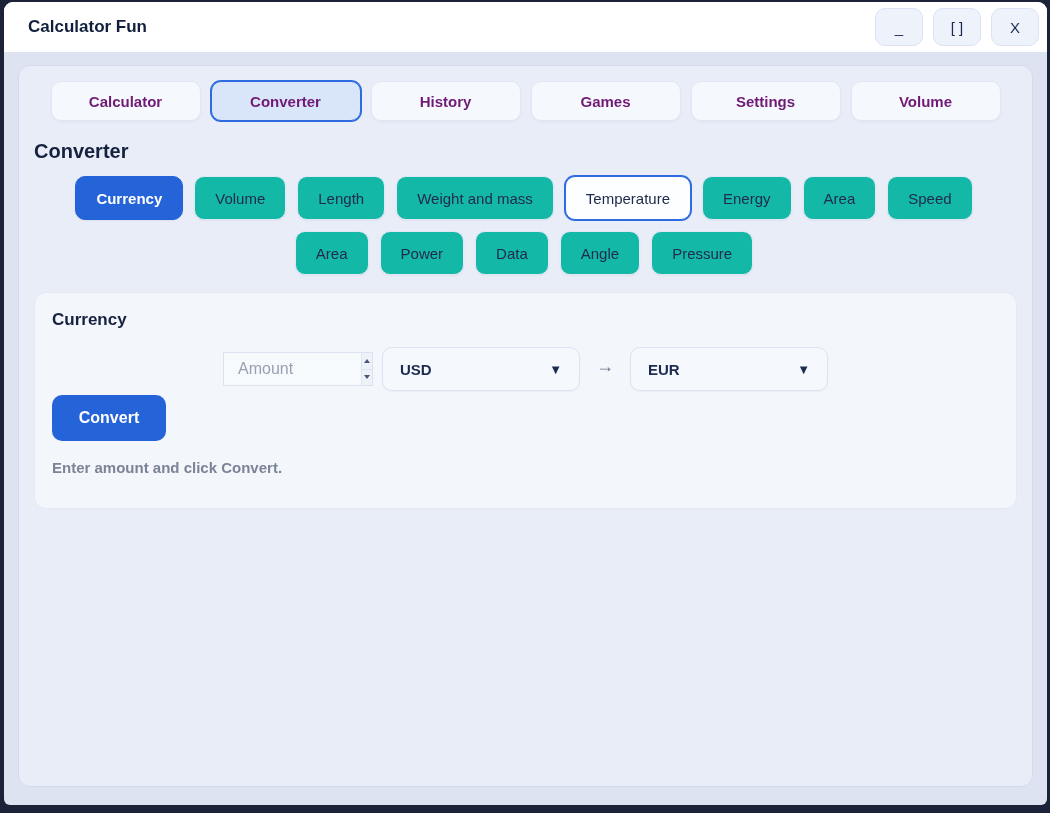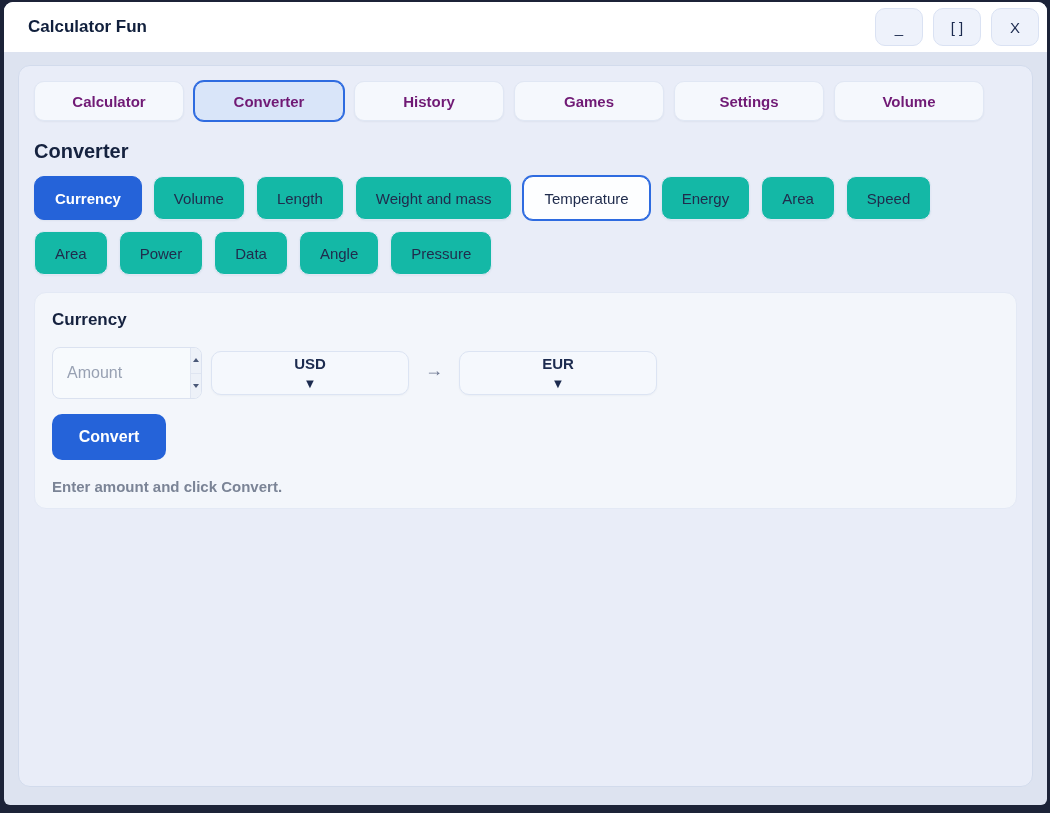--- a/index.html
+++ b/index.html
@@ -1,15 +1,15 @@
 <!DOCTYPE html>
 <html><head>
 <meta charset="utf-8">
 <style>
-  * { box-sizing: border-box; margin: 0; padding: 0; }
+  * { box-sizing: border-box; margin: 0; padding: 0; justify-content: center; }
   html, body { width: 1050px; height: 813px; }
   body {
     font-family: "Liberation Sans", "DejaVu Sans", sans-serif;
     background: #1c2338;
     position: relative;
     overflow: hidden;
   }
   .window {
     position: absolute;
     left: 4px; top: 2px; right: 3px; bottom: 8px;
@@ -130,24 +130,24 @@
     font-weight: 700;
     color: #15223f;
   }
   .controls-row {
     margin-top: 17px;
     display: flex;
     align-items: center;
   }
   .amount-wrap {
     position: relative;
-    width: 150px; height: 52px;
+    width: 150px; height: 34px;
     background: #f7fafd;
     border: 1px solid #dbe2f0;
-    border-radius: 8px;
+    border-radius: 0;
     overflow: hidden;
   }
   .amount-wrap input {
     width: 100%; height: 100%;
     background: transparent;
     border: none;
     outline: none;
     padding: 0 16px 0 14px;
     font-family: "Liberation Sans", sans-serif;
     font-size: 16px;
@@ -183,41 +183,40 @@
   }
   .select-box {
     width: 198px; height: 44px;
     margin-left: 9px;
     background: #f5f8fd;
     border: 1px solid #dce4f3;
     border-radius: 10px;
     display: flex;
     align-items: center;
     justify-content: space-between;
-    padding: 3px 17px;
+    padding: 16px 17px;
     cursor: pointer;
     box-shadow: 0 1px 2px rgba(20,40,80,0.04);
-    flex-direction: column;
   }
   .select-box .sel-value {
     font-size: 15px;
     font-weight: 600;
     color: #1c2b4f;
   }
   .select-box .sel-arrow {
     font-size: 13px;
     color: #1c2b4f;
   }
   .flow-arrow {
     margin: 0 16px 6px 16px;
     font-size: 18px;
     color: #6b7690;
   }
   .convert-btn {
-    margin-top: 15px;
+    margin-top: 4px;
     width: 114px; height: 46px;
     background: #2563d9;
     border: none;
     border-radius: 10px;
     color: #ffffff;
     font-family: "Liberation Sans", sans-serif;
     font-size: 16px;
     font-weight: 700;
     cursor: pointer;
     display: block;

